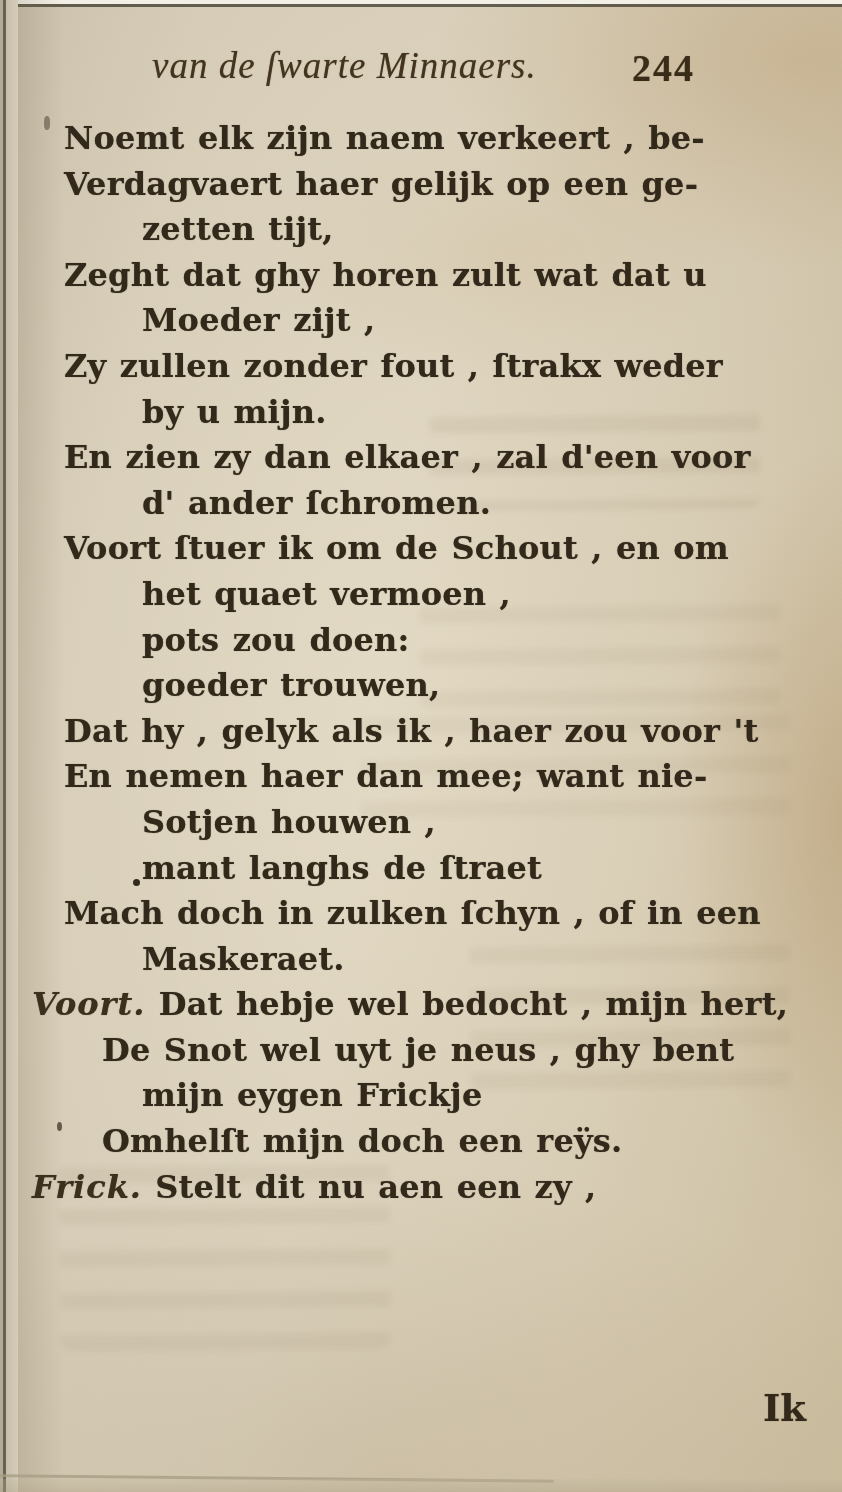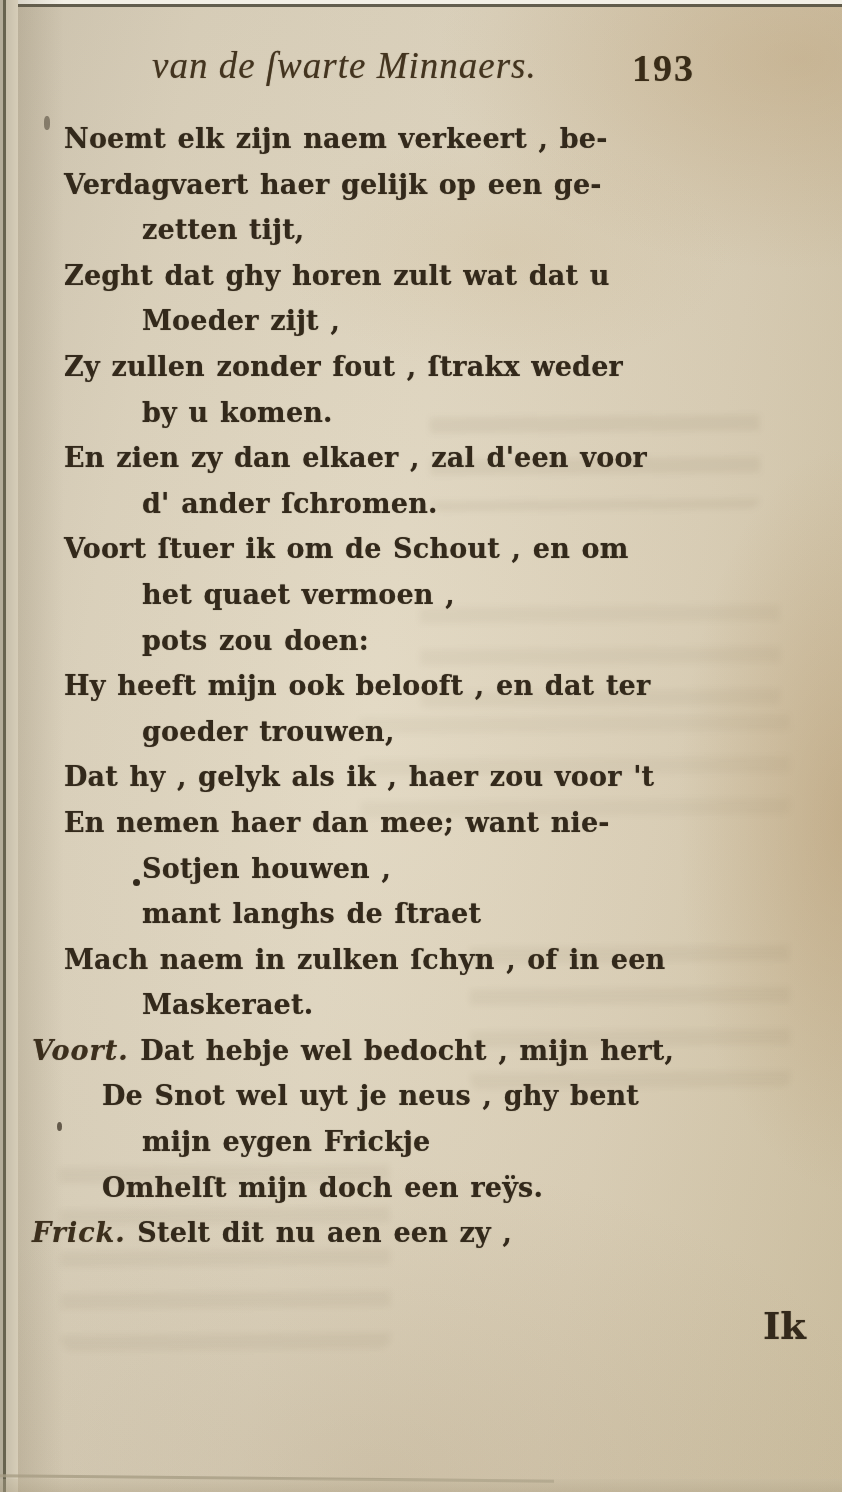--- a/index.html
+++ b/index.html
@@ -45,29 +45,29 @@
   .s3{left:44px;top:116px;width:6px;height:14px;opacity:.45;border-radius:40%;}
   
   .header{position:absolute;left:0;top:44px;width:100%;height:56px;color:#3f3222;font-family:Liberation Serif, serif;}
   .running-title{position:absolute;left:152px;top:0;
     font-style:italic;font-size:37px;letter-spacing:1px;
     color:#43341f;text-shadow:0 0 1px rgba(62,48,26,.55);white-space:pre;}
   .page-number{position:absolute;left:632px;top:2px;font-size:38px;font-weight:bold;
     color:#392c18;letter-spacing:2px;text-shadow:0 0 1px rgba(62,48,26,.5);}
   
   .body{position:absolute;left:30px;top:116px;width:790px;color:#33291b;}
-  .line{height:45.6px;line-height:45.6px;font-size:27px;font-weight:bold;
+  .line{height:45.6px;line-height:45.6px;font-size:32px;font-weight:bold;
     white-space:pre;letter-spacing:.2px;word-spacing:2px;
     text-shadow:0 0 1px rgba(51,41,27,.55);}
   .line--first{padding-left:34px;}
   .line--cont{padding-left:112px;}
   .line--mid{padding-left:72px;}
   .line--speaker{padding-left:2px;}
   .speaker{font-style:italic;font-weight:bold;letter-spacing:1px;color:#3c2f1d;}
-  .catchword{position:absolute;left:763px;top:1304px;font-size:37px;font-weight:bold;
+  .catchword{position:absolute;left:763px;top:1386px;font-size:37px;font-weight:bold;
     color:#33291b;text-shadow:0 0 1px rgba(51,41,27,.55);}
 </style>
 </head>
 <body>
 
 <div class="page">
 
   <div class="edge-top"></div>
   <div class="edge-top-line"></div>
   <div class="edge-left-outer"></div>
@@ -80,43 +80,42 @@
   <div class="ghost g2"></div>
   <div class="ghost g3"></div>
   <div class="ghost g4"></div>
   <div class="ghost g5"></div>
   <div class="speck s1"></div>
   <div class="speck s2"></div>
   <div class="speck s3"></div>
 
   <div class="header">
     <span class="running-title">van de ſwarte Minnaers.</span>
-    <span class="page-number">193</span>
+    <span class="page-number">244</span>
   </div>
 
   <div class="body">
       <div class="line line--first"><span>Noemt elk zijn naem verkeert , be-</span></div>
       <div class="line line--first"><span>Verdagvaert haer gelijk op een ge-</span></div>
       <div class="line line--cont"><span>zetten tijt,</span></div>
       <div class="line line--first"><span>Zeght dat ghy horen zult wat dat u</span></div>
       <div class="line line--cont"><span>Moeder zijt ,</span></div>
       <div class="line line--first"><span>Zy zullen zonder fout , ſtrakx weder</span></div>
-      <div class="line line--cont"><span>by u komen.</span></div>
+      <div class="line line--cont"><span>by u mijn.</span></div>
       <div class="line line--first"><span>En zien zy dan elkaer , zal d'een voor</span></div>
       <div class="line line--cont"><span>d' ander ſchromen.</span></div>
       <div class="line line--first"><span>Voort ſtuer ik om de Schout , en om</span></div>
       <div class="line line--cont"><span>het quaet vermoen ,</span></div>
       <div class="line line--cont"><span>pots zou doen:</span></div>
-      <div class="line line--first"><span>Hy heeft mijn ook belooft , en dat ter</span></div>
       <div class="line line--cont"><span>goeder trouwen,</span></div>
       <div class="line line--first"><span>Dat hy , gelyk als ik , haer zou voor 't</span></div>
       <div class="line line--first"><span>En nemen haer dan mee; want nie-</span></div>
       <div class="line line--cont"><span>Sotjen houwen ,</span></div>
       <div class="line line--cont"><span>mant langhs de ſtraet</span></div>
-      <div class="line line--first"><span>Mach naem in zulken ſchyn , of in een</span></div>
+      <div class="line line--first"><span>Mach doch in zulken ſchyn , of in een</span></div>
       <div class="line line--cont"><span>Maskeraet.</span></div>
       <div class="line line--speaker"><span class="speaker">Voort.</span> <span>Dat hebje wel bedocht , mijn hert,</span></div>
       <div class="line line--mid"><span>De Snot wel uyt je neus , ghy bent</span></div>
       <div class="line line--cont"><span>mijn eygen Frickje</span></div>
       <div class="line line--mid"><span>Omhelſt mijn doch een reÿs.</span></div>
       <div class="line line--speaker"><span class="speaker">Frick.</span> <span>Stelt dit nu aen een zy ,</span></div>
     </div>
 
   <div class="catchword">Ik</div>
 </div>

